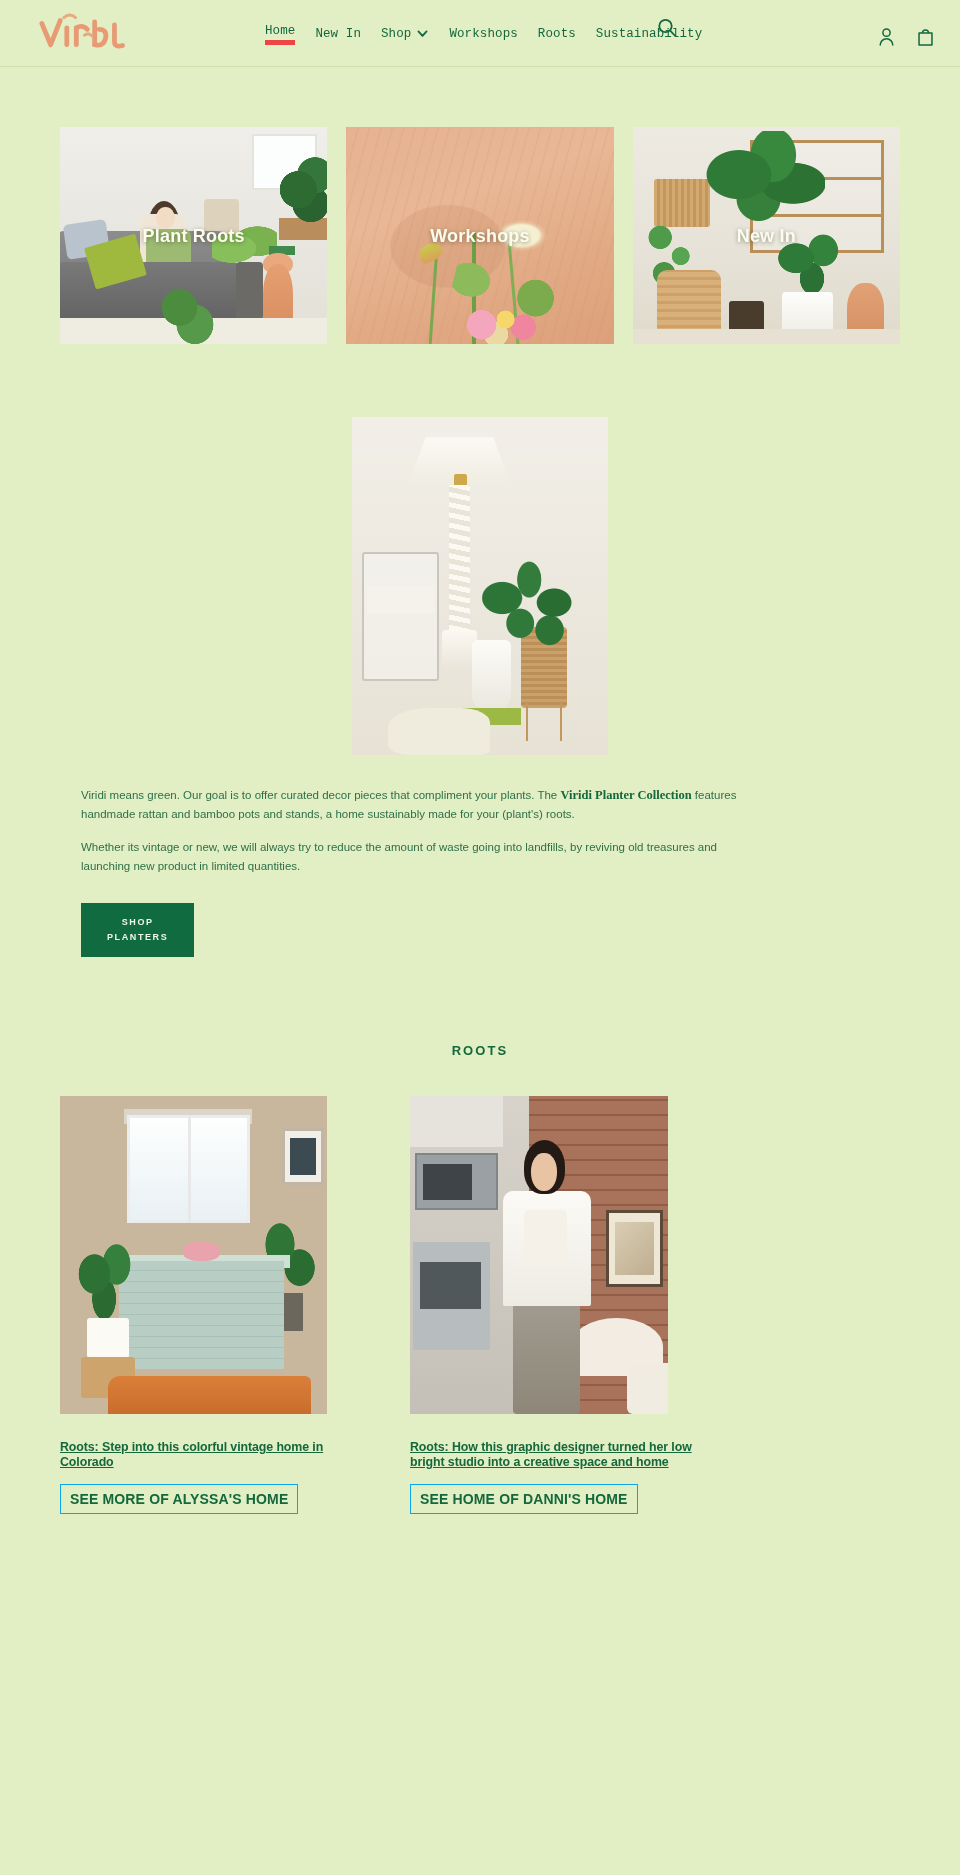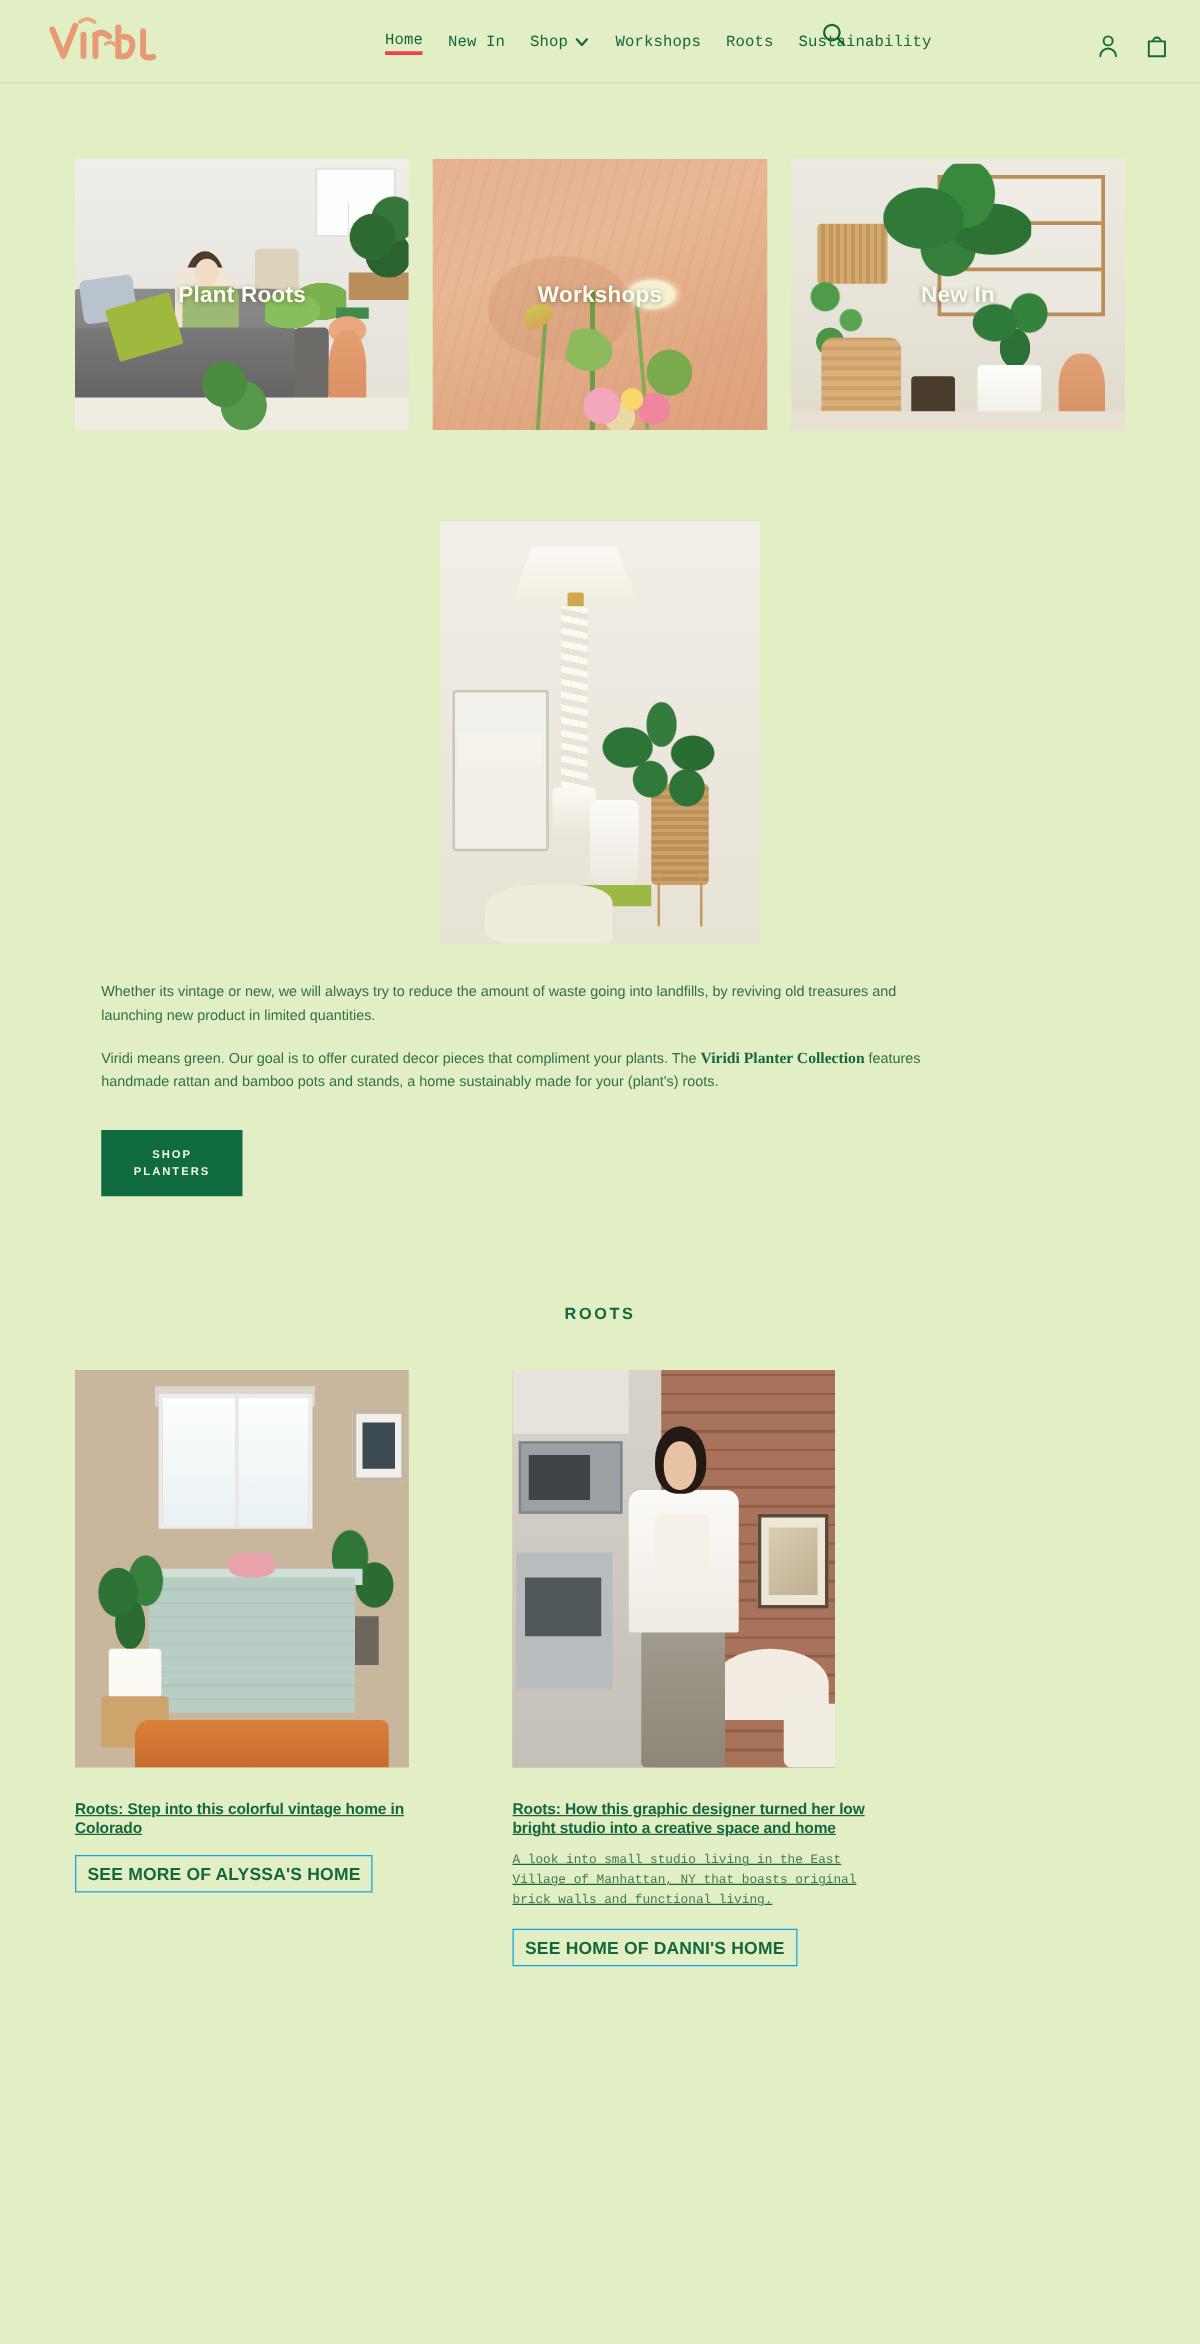--- a/index.html
+++ b/index.html
@@ -61,22 +61,21 @@
     color: #14683c;
     text-decoration: none;
     white-space: nowrap;
     padding: 2px 0;
     display: inline-flex;
     align-items: center;
     gap: 5px;
     cursor: pointer;
   }
   .nav-link.active {
-    border-bottom: 3px solid #ef4444;
-    margin-left: 43px;
+    border-bottom: 5px solid #ef4444;
   }
 
   .chev {
     display: inline-block;
     width: 13px;
     height: 13px;
   }
 
   .search-btn {
     position: absolute;
@@ -542,23 +541,23 @@
         <i class="ph zz2"></i>
           <i class="ph wvase"></i>
           <i class="ph greenbk"></i>
           <i class="ph fur"></i>
       </span>
     </div>
   </section>
 
   <section class="about">
 
+    <p><span>Viridi means green. Our goal is to offer curated decor pieces that compliment your plants. The </span><b>Viridi Planter Collection</b><span> features handmade rattan and bamboo pots and stands, a home sustainably made for your (plant's) roots.</span></p>
+
     <p>Whether its vintage or new, we will always try to reduce the amount of waste going into landfills, by reviving old treasures and launching new product in limited quantities.</p>
-
-    <p><span>Viridi means green. Our goal is to offer curated decor pieces that compliment your plants. The </span><b>Viridi Planter Collection</b><span> features handmade rattan and bamboo pots and stands, a home sustainably made for your (plant's) roots.</span></p>
 
     <button class="btn-shop">
       <span>SHOP</span><br>
       <span>PLANTERS</span>
     </button>
   </section>
 
   <h2 class="roots-title">ROOTS</h2>
 
   <section class="articles">
@@ -606,18 +605,17 @@
             <i class="ph table"></i>
             <i class="ph stool"></i>
           <i class="ph pants"></i>
             <i class="ph shirt"></i>
             <i class="ph top"></i>
           <i class="ph hairW"></i>
             <i class="ph faceW"></i>
         </span>
       </a>
       <h3>Roots: How this graphic designer turned her low bright studio into a creative space and home</h3>
-      <p>A look into small studio living in the East Village of Manhattan, NY that boasts original brick walls and functional living.</p>
       <button class="btn-outline">SEE HOME OF DANNI'S HOME</button>
     </article>
   </section>
 
 </div>
 
 </body></html>

